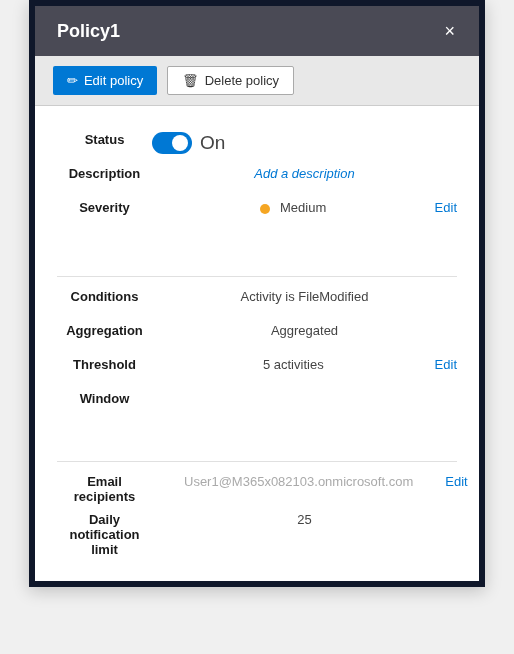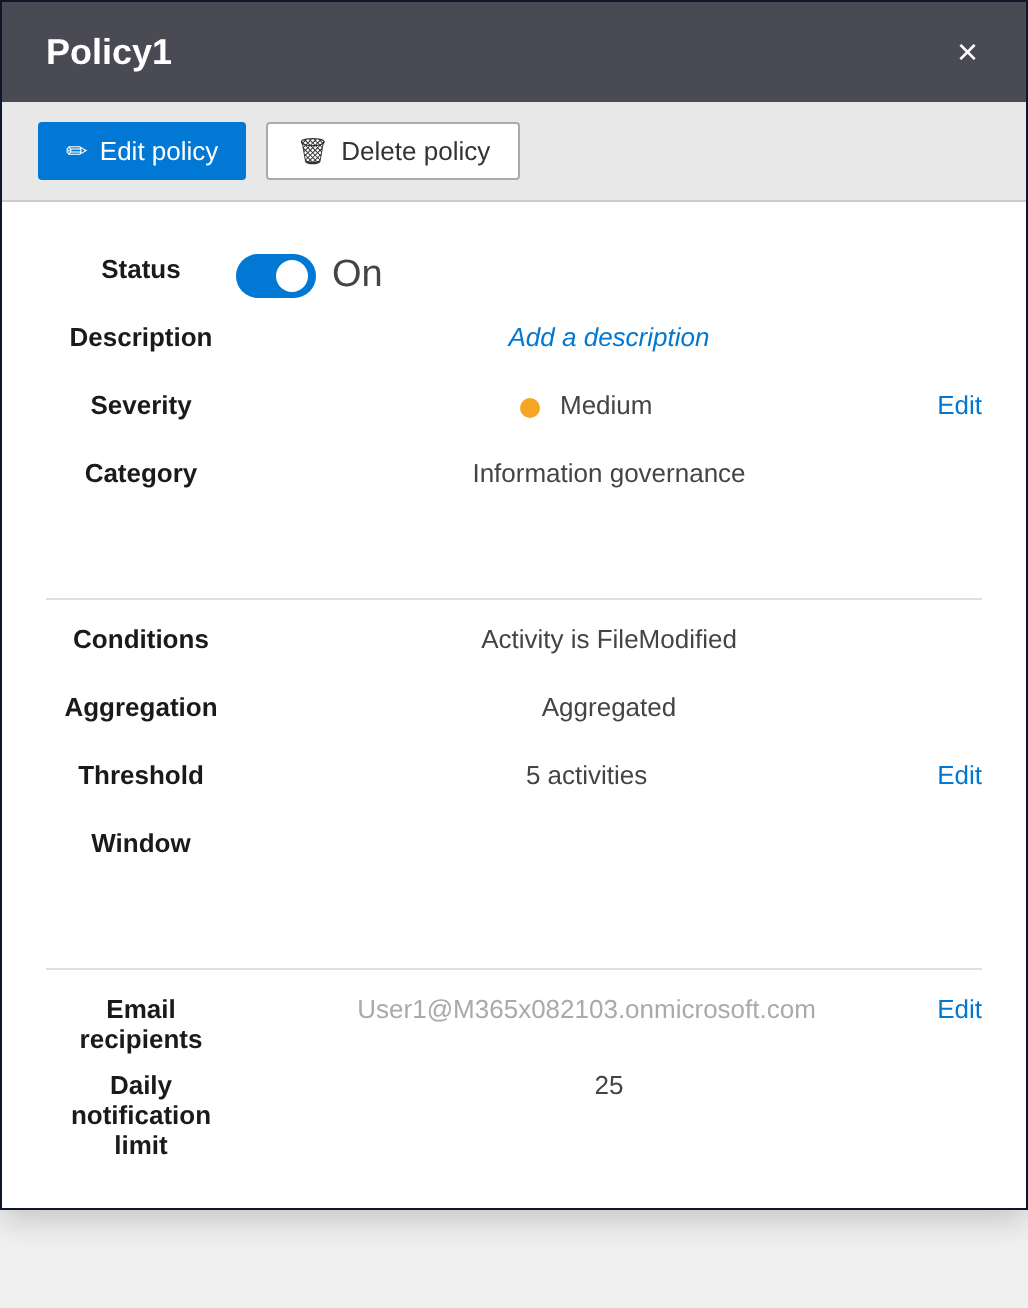--- a/index.html
+++ b/index.html
@@ -6,23 +6,23 @@
     body {
       font-family: 'Segoe UI', Arial, sans-serif;
       font-size: 13px;
       background: #f0f0f0;
       display: flex;
       justify-content: center;
       align-items: flex-start;
       min-height: 100vh;
     }
     .dialog {
-      width: 514px;
+      width: 456px;
       background: #fff;
-      border: 1px solid #0f172a;
+      border: 6px solid #0f172a;
       box-shadow: 0 4px 16px rgba(0,0,0,0.2);
     }
     .dialog-header {
       background: #4a4a55;
       color: #fff;
       padding: 14px 18px 14px 22px;
       display: flex;
       align-items: center;
       justify-content: space-between;
     }
@@ -226,24 +226,20 @@
 
       <div class="field-row-with-edit">
         <div class="field-label">Severity</div>
         <div class="field-value">
           <span class="severity-dot"></span>
           <span>Medium</span>
         </div>
         <span class="edit-link">Edit</span>
       </div>
 
-      <div class="field-row">
-        <div class="field-label">Category</div>
-        <div class="field-value">Information governance</div>
-      </div>
     </div>
 
     <div class="section">
 
       <div class="field-row">
         <div class="field-label">Conditions</div>
         <div class="field-value">Activity is FileModified</div>
       </div>
 
       <div class="field-row">

